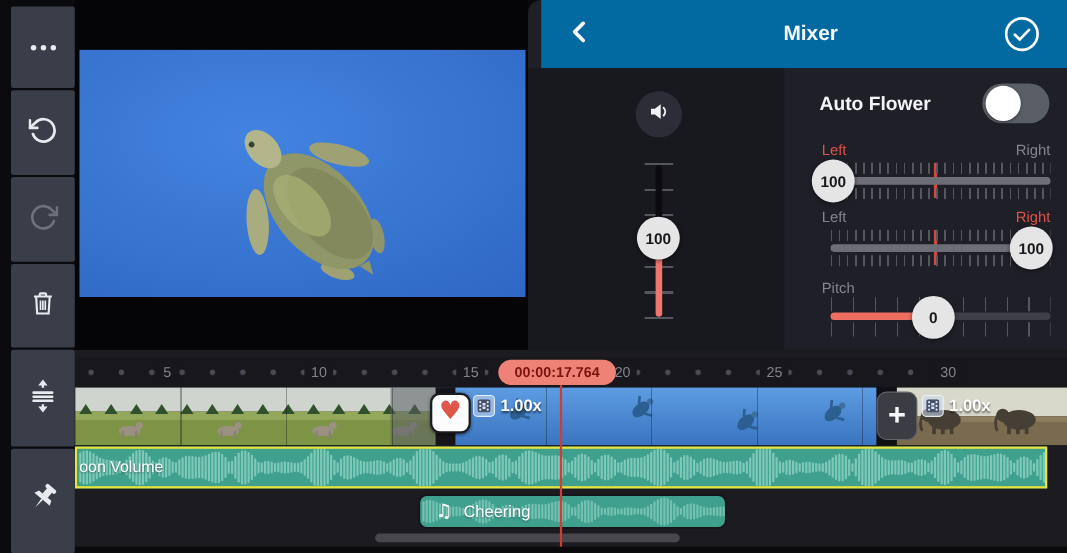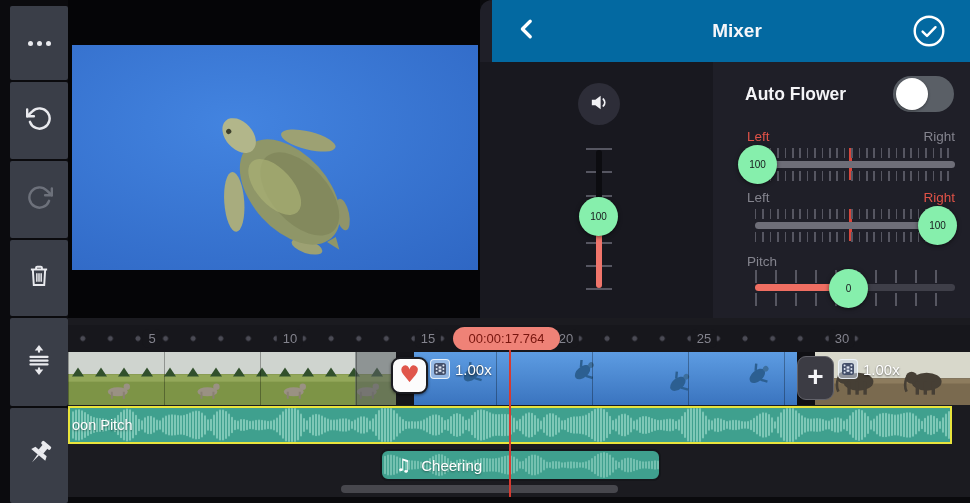--- a/index.html
+++ b/index.html
@@ -10,38 +10,38 @@
   .tl-bg{position:absolute;left:68px;top:318px;width:902px;height:179px;background:#1b1b20;}
   .ruler{position:absolute;left:68px;top:325px;width:902px;height:27px;background:#17171c;}
   .ruler-dots{position:absolute;left:0;top:0;width:795px;height:27px;
       background-image:radial-gradient(circle,#4b4b55 2.2px,transparent 2.9px);
       background-size:27.6px 27.6px;background-position:1px 50%;}
   .rnum{position:absolute;top:4px;transform:translateX(-50%);font-size:13px;color:#83838d;
         background:#17171c;padding:0 6px;border-radius:6px;line-height:19px;}
   .total-pill{position:absolute;left:798px;top:2px;width:102px;height:23px;border-radius:12px;
         background:#26262d;color:#fafafc;font-size:13px;font-weight:bold;display:flex;align-items:center;justify-content:center;letter-spacing:.2px;}
   .time-pill{position:absolute;left:453px;top:327px;width:107px;height:23px;border-radius:12px;z-index:30;
-        background:#ef8277;color:#77150e;font-size:13px;font-weight:normal;display:flex;align-items:center;justify-content:center;}
+        background:#ef8277;color:#77150e;font-size:13px;font-weight:bold;display:flex;align-items:center;justify-content:center;}
   .playhead{position:absolute;left:509px;top:349px;width:2px;height:148px;background:#d63a30;z-index:28;}
   
   .vtrack{position:absolute;left:68px;top:352px;width:902px;height:53px;background:#101014;}
   .clip{position:absolute;top:0;height:53px;overflow:hidden;}
   .clip svg{display:block;}
   .seams{position:absolute;inset:0;background:repeating-linear-gradient(90deg,rgba(0,0,0,.3) 0 1px,transparent 1px 96px);}
   .cut-bar{position:absolute;left:328px;top:0;width:18px;height:53px;background:#15151a;z-index:2;}
   .heart-btn{position:absolute;left:323px;top:5px;width:37px;height:37px;background:#fcfcfc;border:2px solid #1a1b20;
         border-radius:9px;display:flex;align-items:center;justify-content:center;z-index:6;box-shadow:0 1px 3px rgba(0,0,0,.5);}
   .heart-btn span{font-size:23px;line-height:1;color:#e0564b;margin-top:-2px;font-family:"DejaVu Sans",sans-serif;}
   .plus-btn{position:absolute;left:729px;top:4px;width:37px;height:44px;background:#3c3c44;border:1px solid #62626a;
         border-radius:9px;display:flex;align-items:center;justify-content:center;z-index:5;
         color:#f5f5f8;font-size:28px;font-weight:bold;line-height:1;padding-bottom:3px;}
   .speed-group{position:absolute;top:7px;display:flex;align-items:center;gap:5px;z-index:4;}
   .film-chip{width:20px;height:20px;border-radius:4px;background:rgba(205,218,238,.55);border:1.5px solid rgba(240,245,252,.9);
         display:flex;align-items:center;justify-content:center;}
-  .speed-label{color:#fff;font-size:15px;font-weight:400;text-shadow:0 1px 2px rgba(0,0,0,.6);}
+  .speed-label{color:#fff;font-size:15px;font-weight:700;text-shadow:0 1px 2px rgba(0,0,0,.6);}
   
   .audio1{position:absolute;left:68px;top:406px;width:884px;height:38px;background:#3fa08e;border:2px solid #e9e43c;overflow:hidden;}
   .audio1 .wave,.audio2 .wave{position:absolute;left:0;top:0;}
   .audio-label{position:absolute;left:2px;top:50%;transform:translateY(-50%);color:#fff;font-size:14.5px;
         text-shadow:0 1px 2px rgba(0,0,0,.45);white-space:nowrap;}
   .audio2{position:absolute;left:380px;top:449px;width:281px;height:32px;background:#3fa08e;border:2px solid #15161a;
         border-radius:8px;overflow:hidden;}
   .audio2-inner{position:absolute;inset:0;display:flex;align-items:center;gap:10px;padding-left:14px;z-index:2;}
   .note{font-size:17px;color:#fff;font-family:"DejaVu Sans",sans-serif;}
   .audio2-label{color:#fff;font-size:15px;text-shadow:0 1px 2px rgba(0,0,0,.4);}
@@ -63,22 +63,22 @@
   .check-btn{position:absolute;left:420px;top:14px;width:34px;height:34px;}
   .panel-body{position:absolute;left:0;top:62px;width:100%;height:256px;}
   .vol-section{position:absolute;left:0;top:0;width:233px;height:256px;background:#18181f;}
   .ctl-section{position:absolute;left:233px;top:0;width:257px;height:256px;background:#1f1f28;}
   .spk-btn{position:absolute;left:98px;top:21px;width:42px;height:42px;border-radius:50%;background:#2d2d38;
         display:flex;align-items:center;justify-content:center;}
   .vticks{position:absolute;left:106px;top:86px;width:26px;height:142px;
         background:repeating-linear-gradient(180deg,#565661 0 2px,transparent 2px 23.4px);}
   .vtrack-top{position:absolute;left:116px;top:88px;width:6px;height:67px;background:#0c0c10;border-radius:3px 3px 0 0;}
   .vtrack-bot{position:absolute;left:116px;top:155px;width:6px;height:71px;background:#f0756b;border-radius:0 0 3px 3px;}
-  .thumb{position:absolute;width:39px;height:39px;border-radius:50%;background:#86efac;color:#17171c;
-        font-size:10px;font-weight:normal;display:flex;align-items:center;justify-content:center;
+  .thumb{position:absolute;width:39px;height:39px;border-radius:50%;background:#e5e5e5;color:#17171c;
+        font-size:14px;font-weight:bold;display:flex;align-items:center;justify-content:center;
         box-shadow:0 1px 4px rgba(0,0,0,.55);z-index:5;}
   .auto-label{position:absolute;left:32px;top:22px;font-size:17.5px;font-weight:600;color:#f4f4f7;}
   .toggle{position:absolute;left:180px;top:14px;width:61px;height:36px;border-radius:18px;background:#5a5f66;}
   .knob{position:absolute;left:3px;top:2px;width:32px;height:32px;border-radius:50%;background:#fff;box-shadow:0 1px 3px rgba(0,0,0,.4);}
   .slbl{position:absolute;font-size:13.5px;font-weight:500;}
   .lbl-dim{color:#84848e;} .lbl-red{color:#e05247;}
   .hticks{position:absolute;left:42px;width:200px;height:10px;
         background:repeating-linear-gradient(90deg,#565661 0 1.5px,transparent 1.5px 7.4px);}
   .pticks{position:absolute;left:42px;width:200px;height:13px;
         background:repeating-linear-gradient(90deg,#565661 0 1.8px,transparent 1.8px 20px);}
@@ -94,21 +94,21 @@
 
   <div class="tl-bg"></div>
 
   <div class="ruler">
     <div class="ruler-dots"></div>
     <span class="rnum" style="left:84px">5</span>
     <span class="rnum" style="left:222px">10</span>
     <span class="rnum" style="left:360px">15</span>
     <span class="rnum" style="left:498px">20</span>
     <span class="rnum" style="left:636px">25</span>
-    <span class="rnum" style="left:774px">30</span>
+    <span class="rnum" style="left:794px">30</span>
   </div>
   <div class="time-pill">00:00:17.764</div>
 
   <div class="vtrack">
     <div class="clip" style="left:0;width:332px">
       <svg id="scene-wolf" width="332" height="53">
           <rect width="332" height="22.259999999999998" fill="#cfd4cf"></rect>
           <rect y="22.259999999999998" width="332" height="30.74" fill="#7d9446"></rect>
           <rect y="22.259999999999998" width="332" height="7.420000000000001" fill="#93a85a"></rect>
           <path d="M4 24.380000000000003 l6 -9 l6 9 z" fill="#31502c"></path>
@@ -531,21 +531,21 @@
           <rect x="854" y="9.71462541415583" width="2" height="14.6" rx="1"></rect>
           <rect x="857" y="7.564816451623756" width="2" height="18.9" rx="1"></rect>
           <rect x="860" y="6.81234502866689" width="2" height="20.4" rx="1"></rect>
           <rect x="863" y="7.676564263655713" width="2" height="18.6" rx="1"></rect>
           <rect x="866" y="10.044559773112326" width="2" height="13.9" rx="1"></rect>
           <rect x="869" y="13.03133300210464" width="2" height="7.9" rx="1"></rect>
           <rect x="872" y="9.16058915487995" width="2" height="15.7" rx="1"></rect>
           <rect x="875" y="5.588891412126031" width="2" height="22.8" rx="1"></rect>
           <rect x="878" y="2.9559493860102872" width="2" height="28.1" rx="1"></rect>
         </svg></span>
-    <span class="audio-label">oon Pitch</span>
+    <span class="audio-label">oon Volume</span>
   </div>
   <div class="audio2">
     <span class="wave" id="wave2"><svg width="277" height="28" viewBox="0 0 277 28" fill="rgba(215,255,240,0.35)">
           <rect x="2" y="4.673699083796521" width="2" height="18.7" rx="1"></rect>
           <rect x="5" y="3.5759938886591573" width="2" height="20.8" rx="1"></rect>
           <rect x="8" y="3.407766372458731" width="2" height="21.2" rx="1"></rect>
           <rect x="11" y="4.051483144628106" width="2" height="19.9" rx="1"></rect>
           <rect x="14" y="5.230643787104041" width="2" height="17.5" rx="1"></rect>
           <rect x="17" y="6.5938670304514435" width="2" height="14.8" rx="1"></rect>
           <rect x="20" y="7.813787641937821" width="2" height="12.4" rx="1"></rect>

